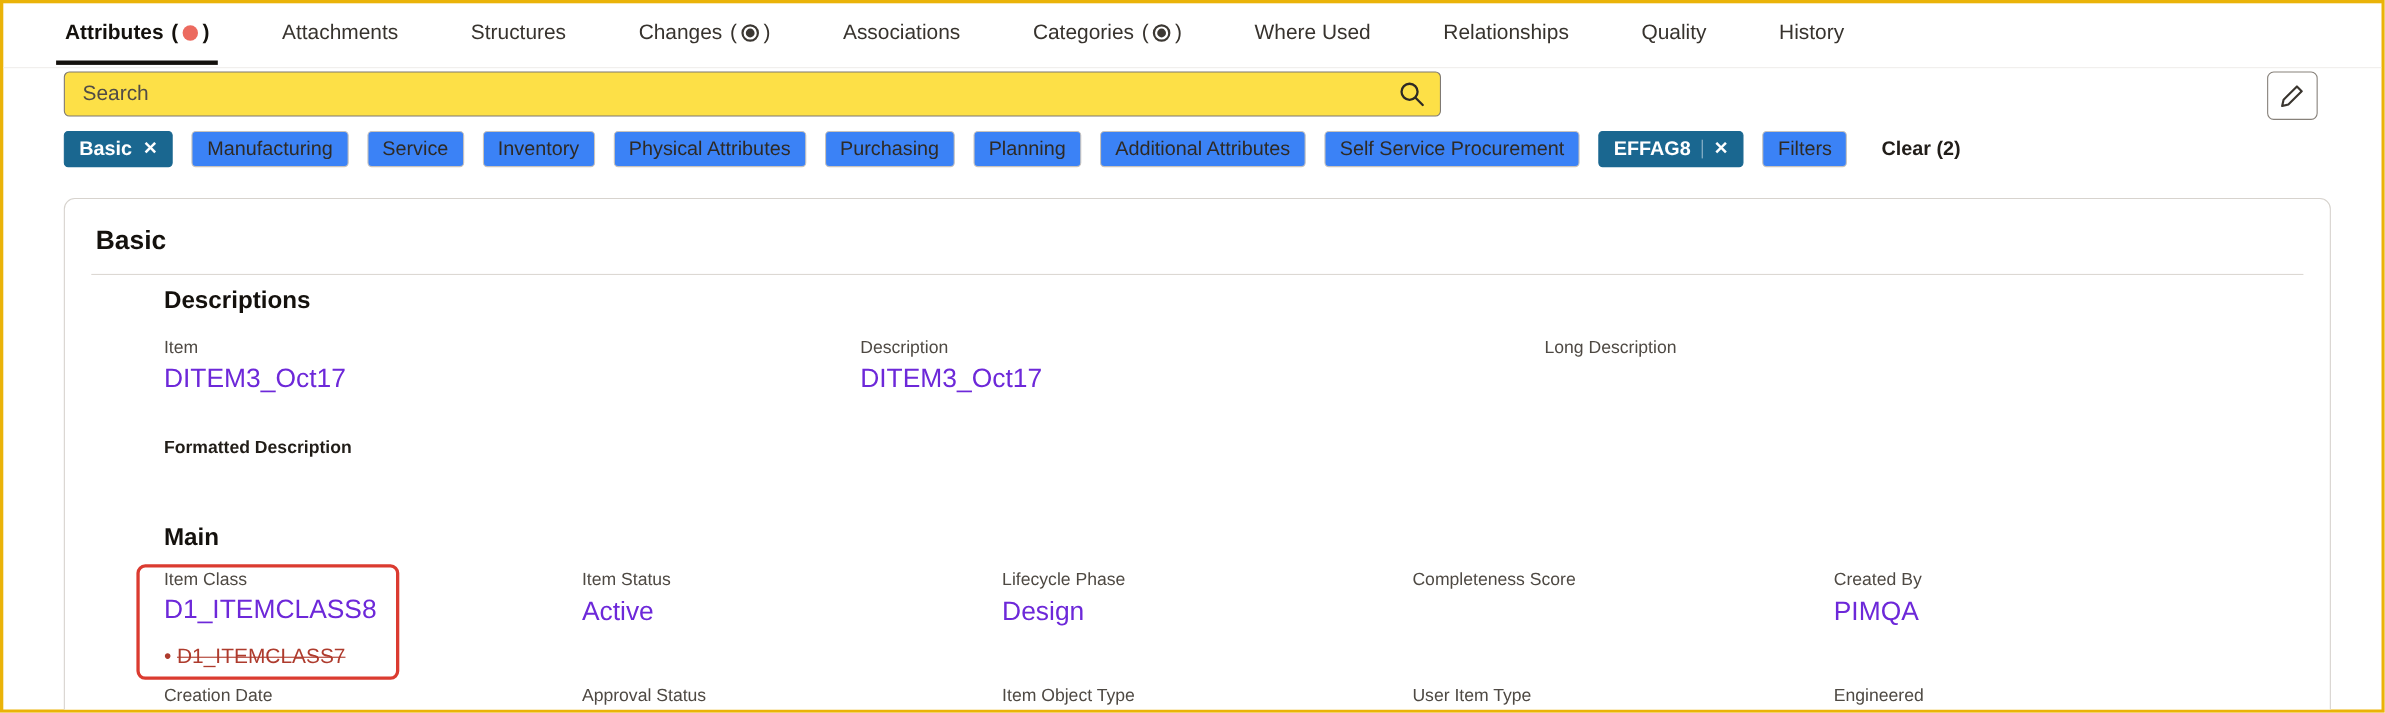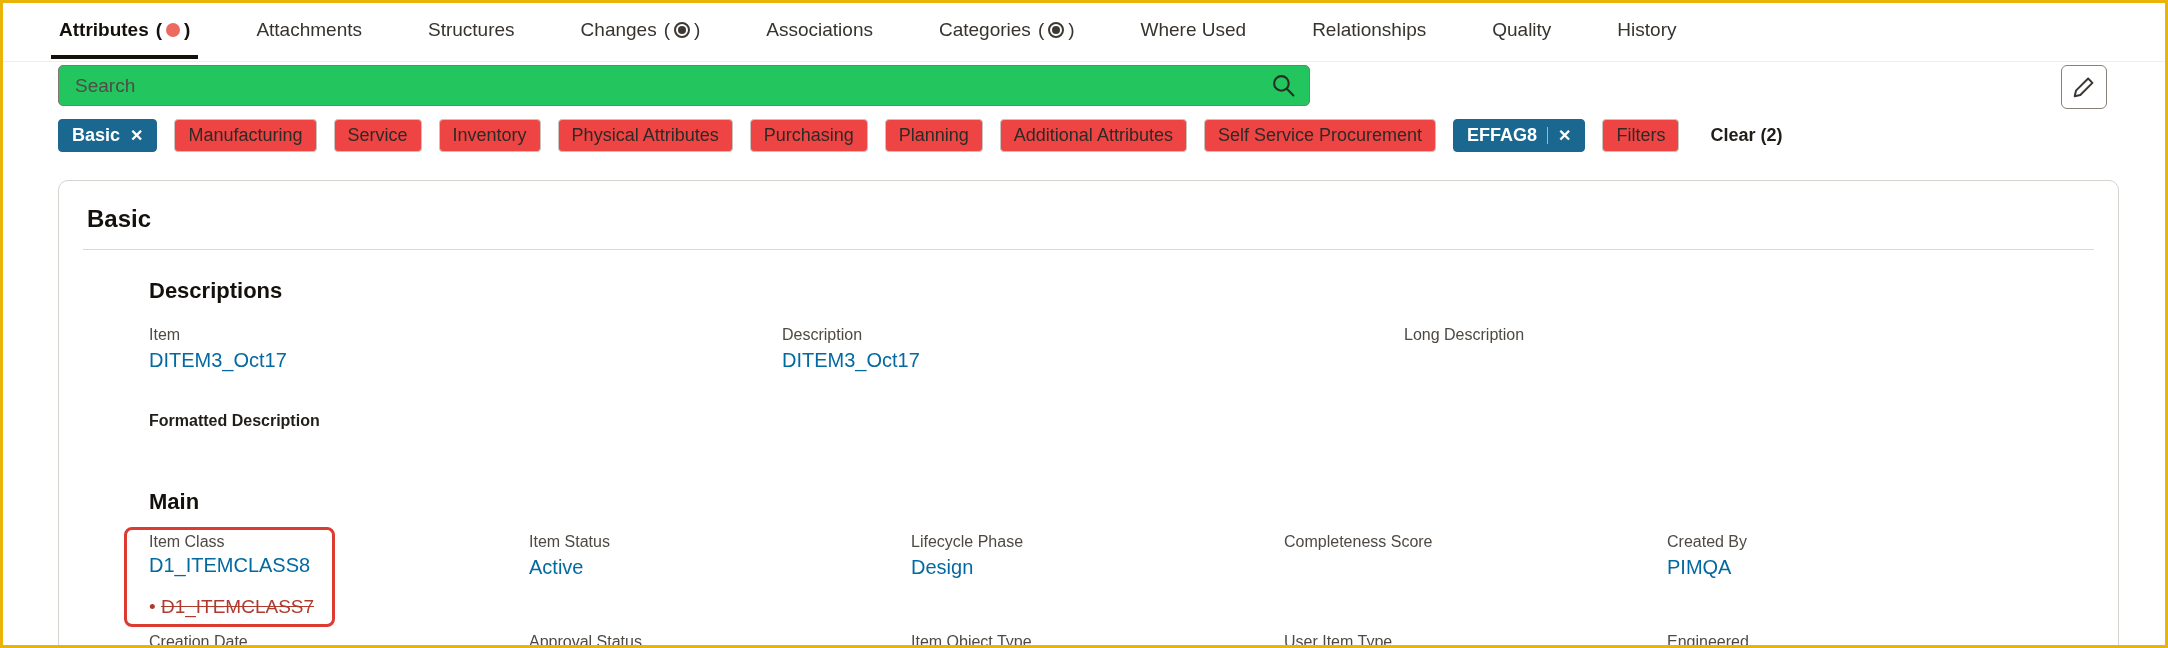--- a/index.html
+++ b/index.html
@@ -14,41 +14,41 @@
   .tab.active{font-weight:700;color:#14110d;border-bottom-color:#14110d;}
   .tab-divider{position:absolute;top:58px;left:0;right:0;height:1px;background:#f0eeec;}
   .badge-parens{display:inline-flex;align-items:center;font-size:19px;}
   .badge-parens::before{content:"(";margin-right:4px;}
   .badge-parens::after{content:")";margin-left:4px;}
   .dot-red{display:inline-block;width:14px;height:14px;border-radius:50%;background:var(--dot-red,#ec6a5f);}
   .target-dot{display:inline-block;width:16px;height:16px;border-radius:50%;border:2.5px solid #3c3833;box-sizing:border-box;position:relative;}
   .target-dot::after{content:"";position:absolute;inset:2px;border-radius:50%;background:#3c3833;}
   
   .search-wrap{position:absolute;top:62px;left:55px;width:1252px;height:41px;}
-  .search-input{width:100%;height:100%;box-sizing:border-box;border:1px solid #7f7973;border-radius:5px;padding:0 52px 0 16px;font-size:19px;font-family:inherit;color:#2c2824;background:#22c55e;outline:none;}
+  .search-input{width:100%;height:100%;box-sizing:border-box;border:1px solid #7f7973;border-radius:5px;padding:0 52px 0 16px;font-size:19px;font-family:inherit;color:#2c2824;background:#fde047;outline:none;}
   .search-input::placeholder{color:#514c46;}
   .search-icon{position:absolute;right:14px;top:8px;width:25px;height:25px;cursor:pointer;}
   .edit-btn{position:absolute;top:62px;right:58px;width:46px;height:44px;border:1px solid #87817a;border-radius:6px;background:#fff;display:flex;align-items:center;justify-content:center;cursor:pointer;padding:0;}
   
   .chips{position:absolute;top:116px;left:55px;right:30px;display:flex;align-items:center;gap:17px;}
-  .chip{display:inline-flex;align-items:center;gap:10px;height:33px;padding:0 13px;border:1px solid #c9c3bc;border-radius:4px;background:#ef4444;font-size:18px;color:#2e2a25;cursor:pointer;white-space:nowrap;box-sizing:border-box;}
+  .chip{display:inline-flex;align-items:center;gap:10px;height:33px;padding:0 13px;border:1px solid #c9c3bc;border-radius:4px;background:#3b82f6;font-size:18px;color:#2e2a25;cursor:pointer;white-space:nowrap;box-sizing:border-box;}
   .chip.selected{background:var(--chip-selected,#1a6790);border-color:var(--chip-selected,#1a6790);color:#fff;font-weight:600;}
   .chip-x{font-size:16px;line-height:1;cursor:pointer;}
   .chip-sep{width:1px;height:17px;background:rgba(255,255,255,.55);}
   .clear-btn{font-size:18px;font-weight:700;color:#211d19;margin-left:14px;cursor:pointer;white-space:nowrap;}
   
   .panel{position:absolute;top:177px;left:55px;width:2061px;height:620px;border:1px solid #d7d3ce;border-radius:10px;background:#fff;box-sizing:border-box;}
   .panel-title{margin:24px 0 0 28px;font-size:24px;font-weight:700;color:#14110d;}
   .panel-divider{height:1px;background:#dcd8d3;margin:16px 24px 0 24px;}
   .section{padding-left:90px;padding-right:40px;}
   .section-heading{font-size:22px;font-weight:700;color:#14110d;}
-  .sec-desc .section-heading{margin-top:28px;}
+  .sec-desc .section-heading{margin-top:10px;}
   .desc-grid{display:grid;grid-template-columns:633px 622px 1fr;margin-top:22px;align-items:start;}
   .field-label{font-size:16px;color:#4e4943;line-height:1.15;}
-  .field-value{font-size:20px;color:#0369a1;margin-top:5px;line-height:1.15;}
+  .field-value{font-size:24px;color:#6d28d9;margin-top:5px;line-height:1.15;}
   .formatted-field{margin-top:40px;}
   .sec-main .section-heading{margin-top:58px;}
   .main-grid{display:grid;grid-template-columns:380px 382px 373px 383px 1fr;margin-top:12px;align-items:start;}
   .main-grid .field{padding-top:6px;}
   .main-grid .item-class-cell{padding-top:0;}
   .red-box{display:inline-block;border:3px solid var(--annotation-red,#db3b30);border-radius:8px;padding:3px 18px 6px 22px;margin-left:-25px;min-width:208px;box-sizing:border-box;}
   .red-box .field-value{margin-top:3px;}
   .old-value{margin-top:20px;font-size:19px;color:var(--old-value-red,#ae3b2d);line-height:1.1;}
   .old-value .strike{text-decoration:line-through;}
   .main-grid.row2{margin-top:0;}

